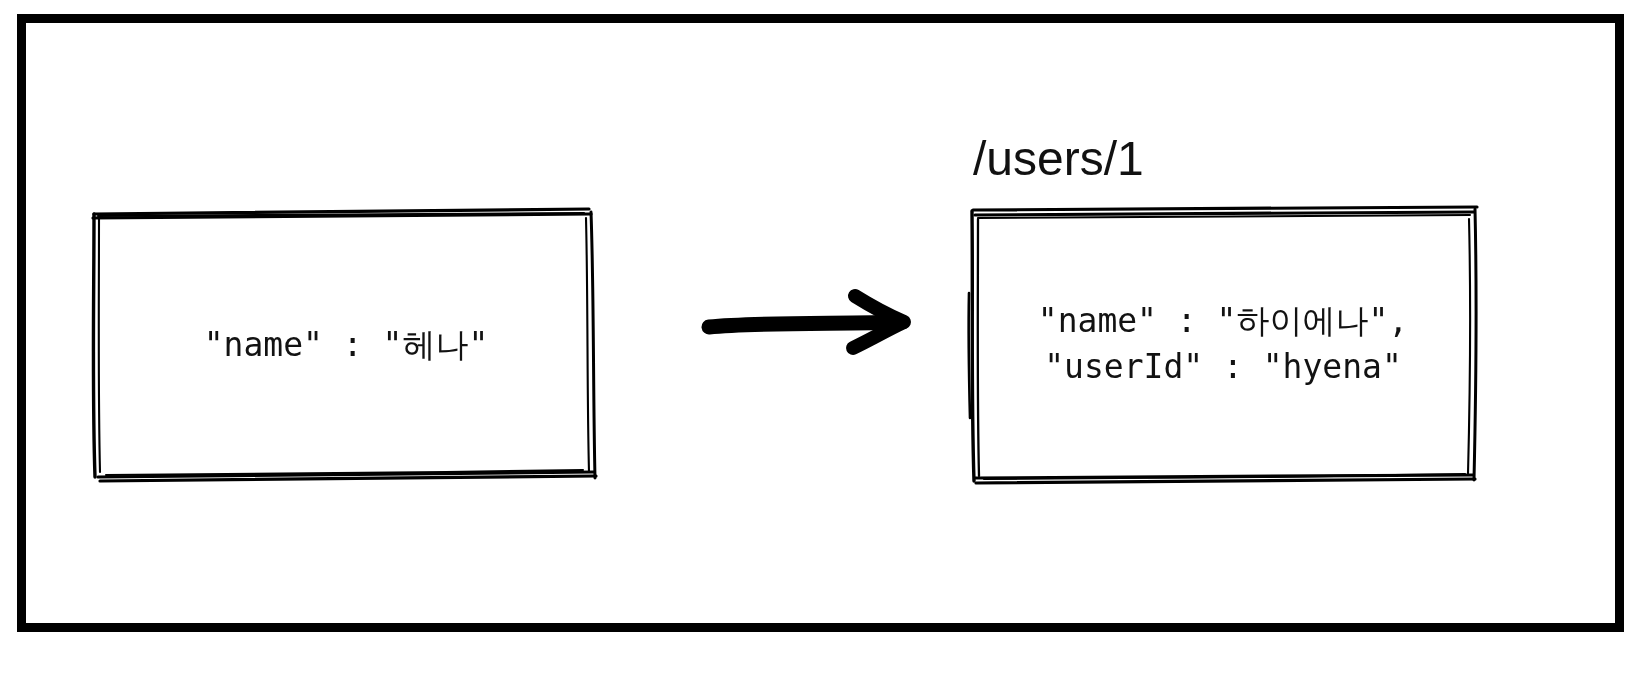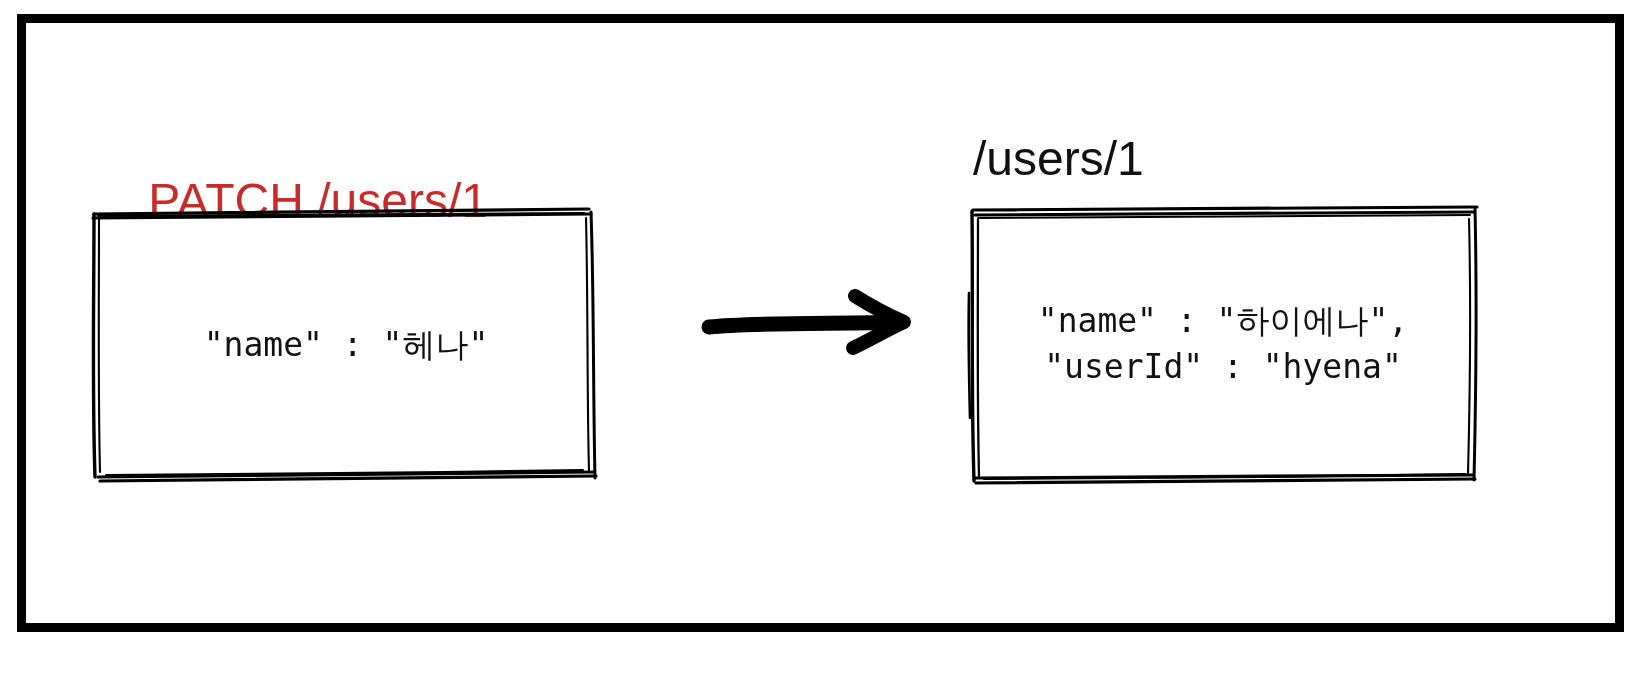--- a/index.html
+++ b/index.html
@@ -95,23 +95,20 @@
     display: block;
   }
 </style>
 </head>
 <body>
 
 <div id="canvas">
 
   <div class="outer-frame"></div>
 
-  <div class="label" style="left:95px; top:138px;">
-    <span class="label-method">PATCH</span><span class="label-method"> </span><span class="label-method">/users/1</span>
-  </div>
 
   <div class="sketch-box" style="left:86px; top:200px; width:520px; height:290px;">
     <svg width="520" height="290" viewBox="0 0 520 290">
       <path d="M8,14 L503,9 M7,18 L505,14" stroke="#000" stroke-width="3.2" fill="none" stroke-linecap="round"></path>
       <path d="M505,12 C508,95 507,190 509,278" stroke="#000" stroke-width="3" fill="none" stroke-linecap="round"></path>
       <path d="M510,276 L14,281 M508,272 L12,277" stroke="#000" stroke-width="3.2" fill="none" stroke-linecap="round"></path>
       <path d="M9,277 C6,188 8,96 8,14" stroke="#000" stroke-width="3.4" fill="none" stroke-linecap="round"></path>
       <path d="M12,16 L498,13" stroke="#000" stroke-width="2.1" fill="none" stroke-linecap="round"></path>
       <path d="M500,18 C502,100 501,196 503,272" stroke="#000" stroke-width="2.1" fill="none" stroke-linecap="round"></path>
       <path d="M497,270 L360,272 L20,275" stroke="#000" stroke-width="2.1" fill="none" stroke-linecap="round"></path>

